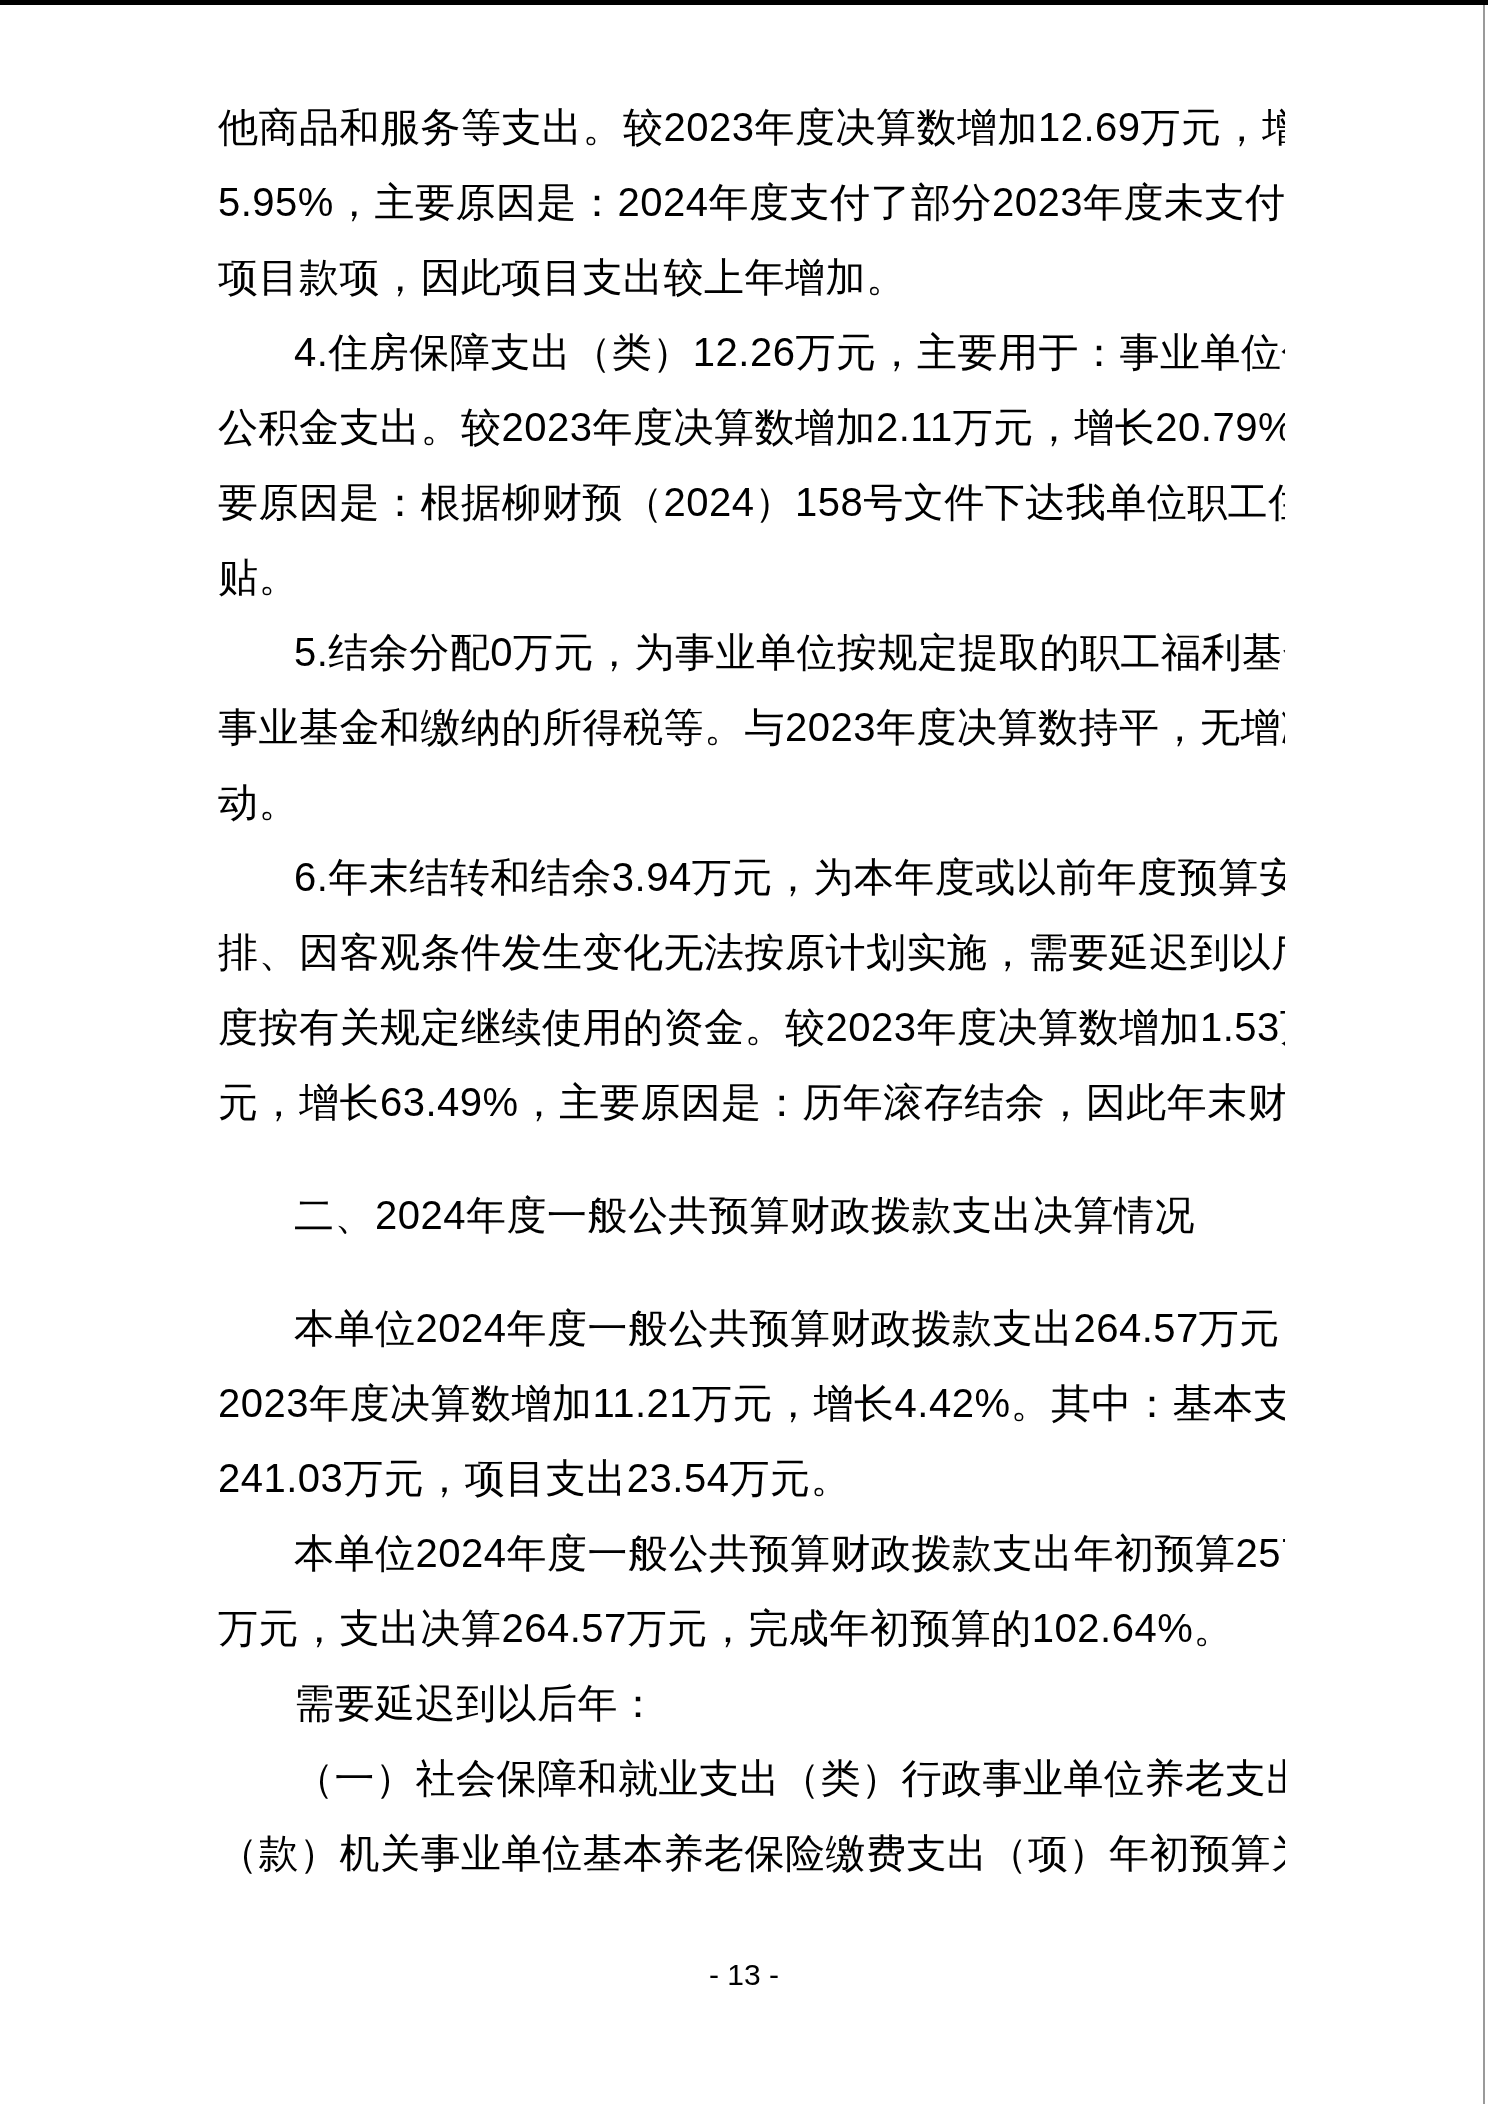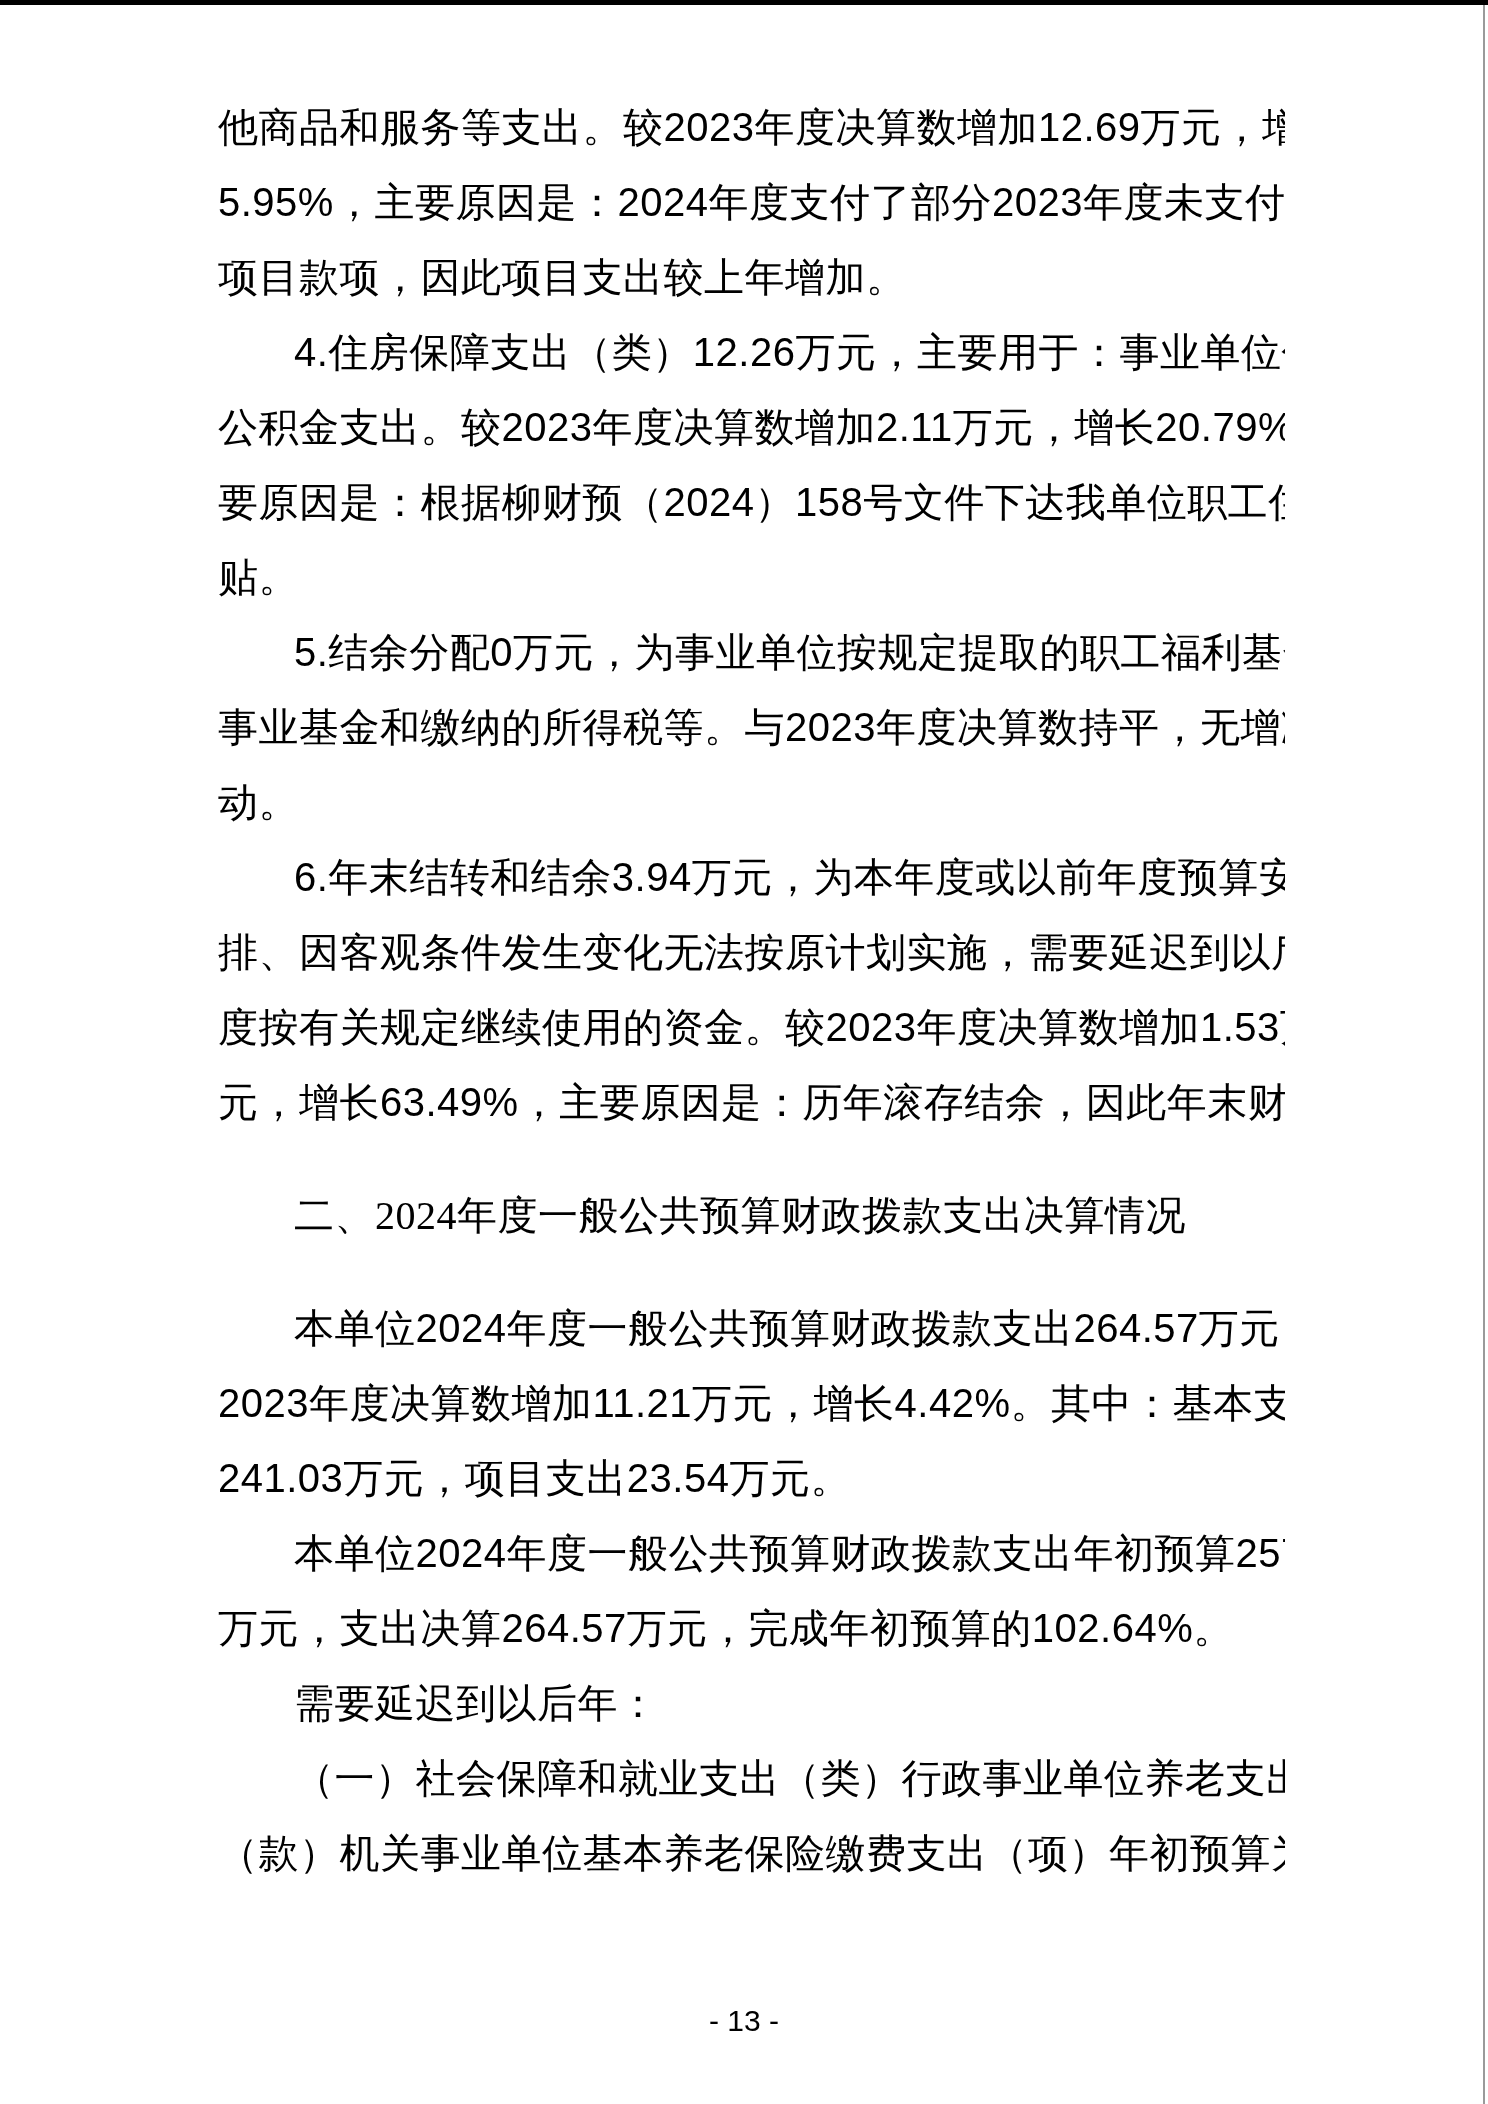--- a/index.html
+++ b/index.html
@@ -43,25 +43,24 @@
   .line.end {
     text-align: right;
     text-align-last: left;
   }
   .line.indent { text-indent: 76px; }
   .line.heading {
     margin-top: 38px;
     margin-bottom: 38px;
     text-align: right;
     text-align-last: left;
-    font-family: Liberation Serif, serif;
   }
   .footer {
     position: absolute;
-    top: 1994px;
+    top: 1948px;
     left: 0;
     width: 1488px;
     text-align: center;
     font-size: 30px;
     line-height: 54px;
     color: #000000;
   }
 </style>
 </head>
 <body>

